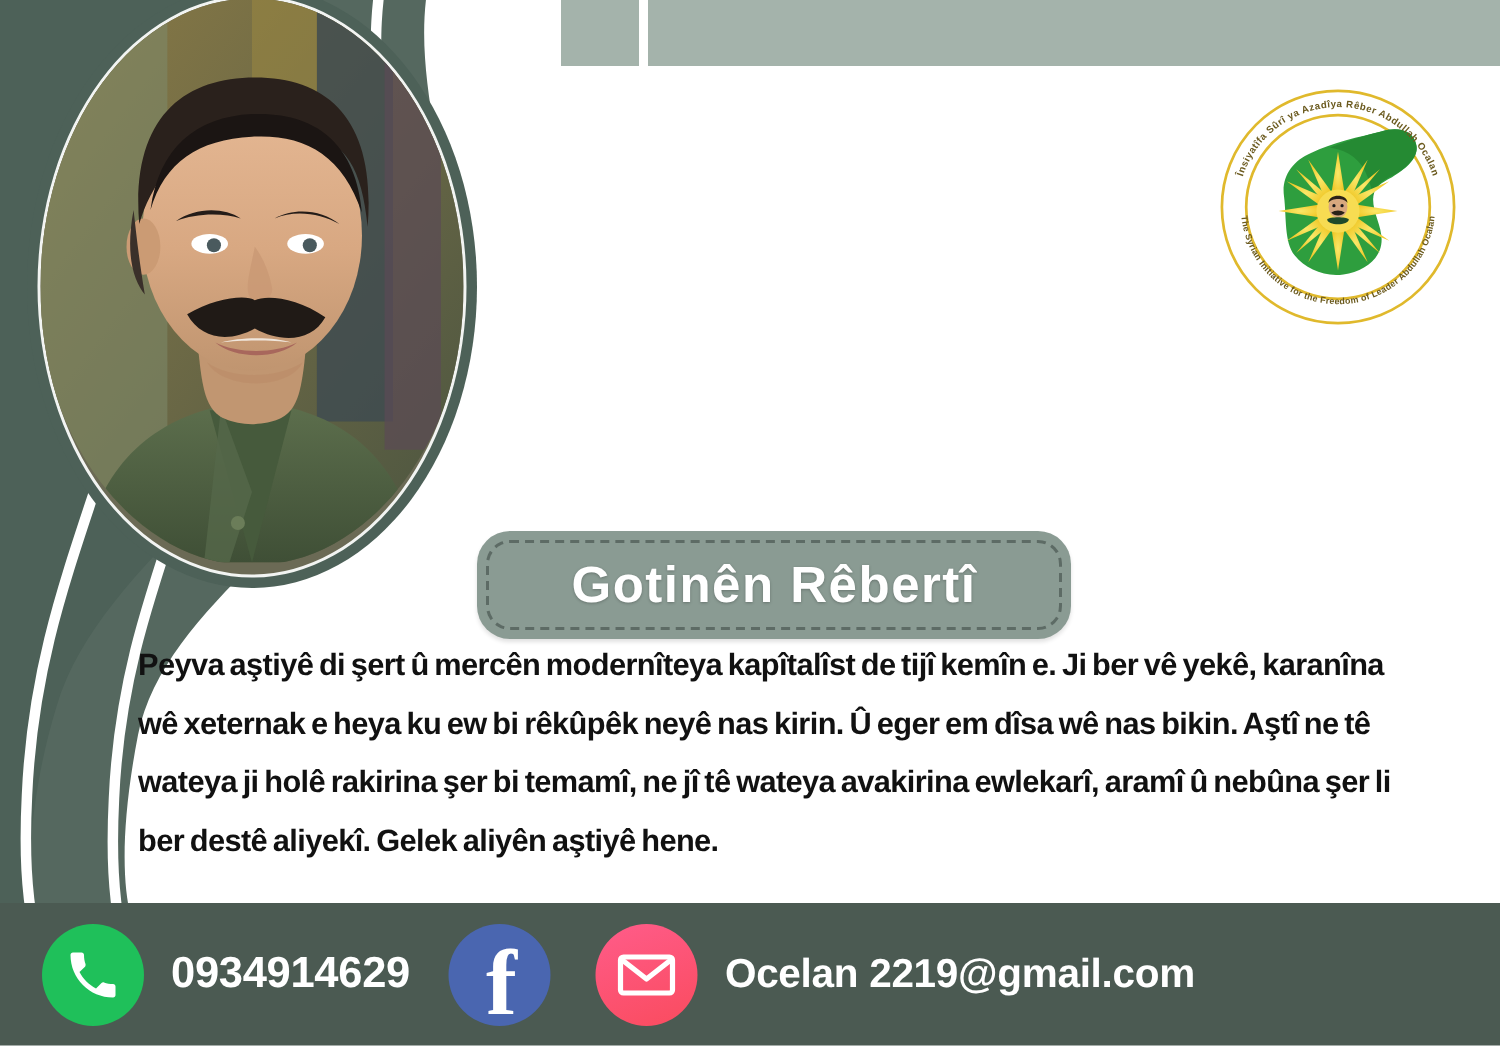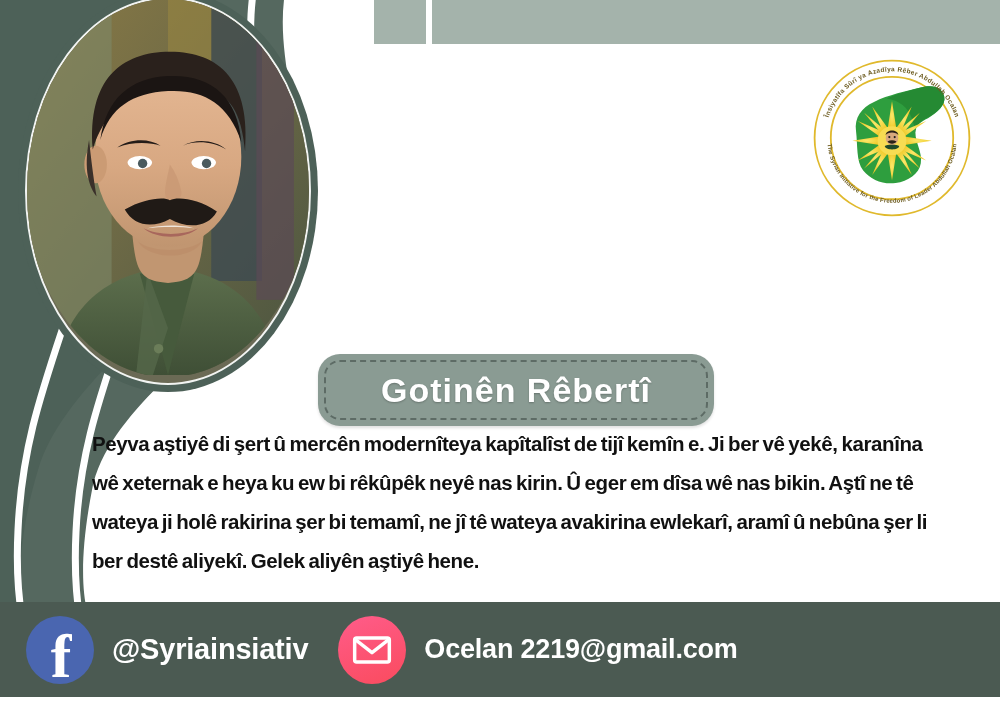--- a/index.html
+++ b/index.html
@@ -286,26 +286,33 @@
   </svg>
 
   <div class="title-pill">
     <span class="title-text">Gotinên Rêbertî</span>
   </div>
 
   <div class="body-text">Peyva aştiyê di şert û mercên modernîteya kapîtalîst de tijî kemîn e. Ji ber vê yekê, karanîna wê xeternak e heya ku ew bi rêkûpêk neyê nas kirin. Û eger em dîsa wê nas bikin. Aştî ne tê wateya ji holê rakirina şer bi temamî, ne jî tê wateya avakirina ewlekarî, aramî û nebûna şer li ber destê aliyekî. Gelek aliyên aştiyê hene.</div>
 
   <div class="footer">
 
+    <div class="footer-item f-phone">
+      <div class="circle-icon c-phone">
+        <svg width="40" height="40" viewBox="0 0 24 24" fill="#ffffff">
+          <path d="M6.6 10.8c1.4 2.8 3.8 5.1 6.6 6.6l2.2-2.2c.3-.3.7-.4 1-.2 1.1.4 2.4.6 3.6.6.6 0 1 .4 1 1V20c0 .6-.4 1-1 1C10.6 21 3 13.4 3 4c0-.6.4-1 1-1h3.4c.6 0 1 .4 1 1 0 1.3.2 2.5.6 3.6.1.4 0 .8-.2 1.1l-2.2 2.1z"></path>
+        </svg>
+      </div>
+      <span class="footer-label">0934914629</span>
+    </div>
 
     <div class="footer-item f-fb">
       <div class="circle-icon c-fb">
         <span class="fb-glyph">f</span>
       </div>
-      <span class="footer-label">@Syriainsiativ</span>
     </div>
 
     <div class="footer-item f-mail">
       <div class="circle-icon c-mail">
         <svg width="40" height="32" viewBox="0 0 30 22">
           <rect x="2" y="2" width="26" height="18" rx="1.5" fill="none" stroke="#ffffff" stroke-width="2.6"></rect>
           <path d="M3.5 4 L15 13 L26.5 4" fill="none" stroke="#ffffff" stroke-width="2.6" stroke-linecap="round" stroke-linejoin="round"></path>
         </svg>
       </div>
       <span class="footer-label label-mail">Ocelan 2219@gmail.com</span>

